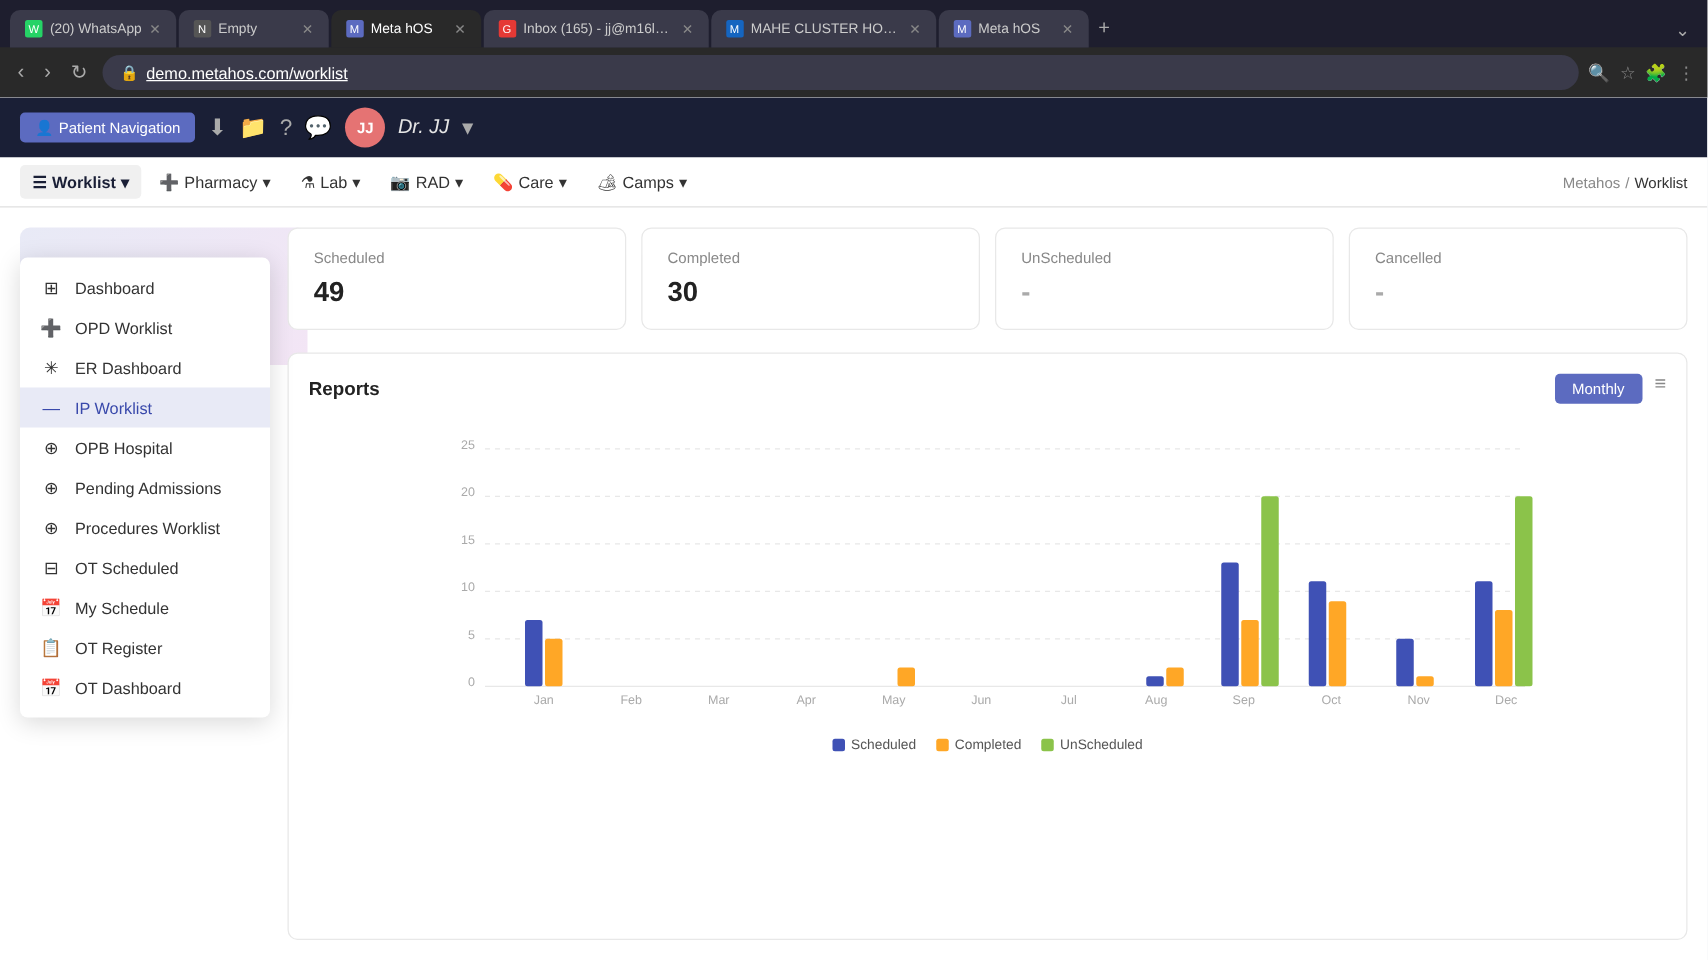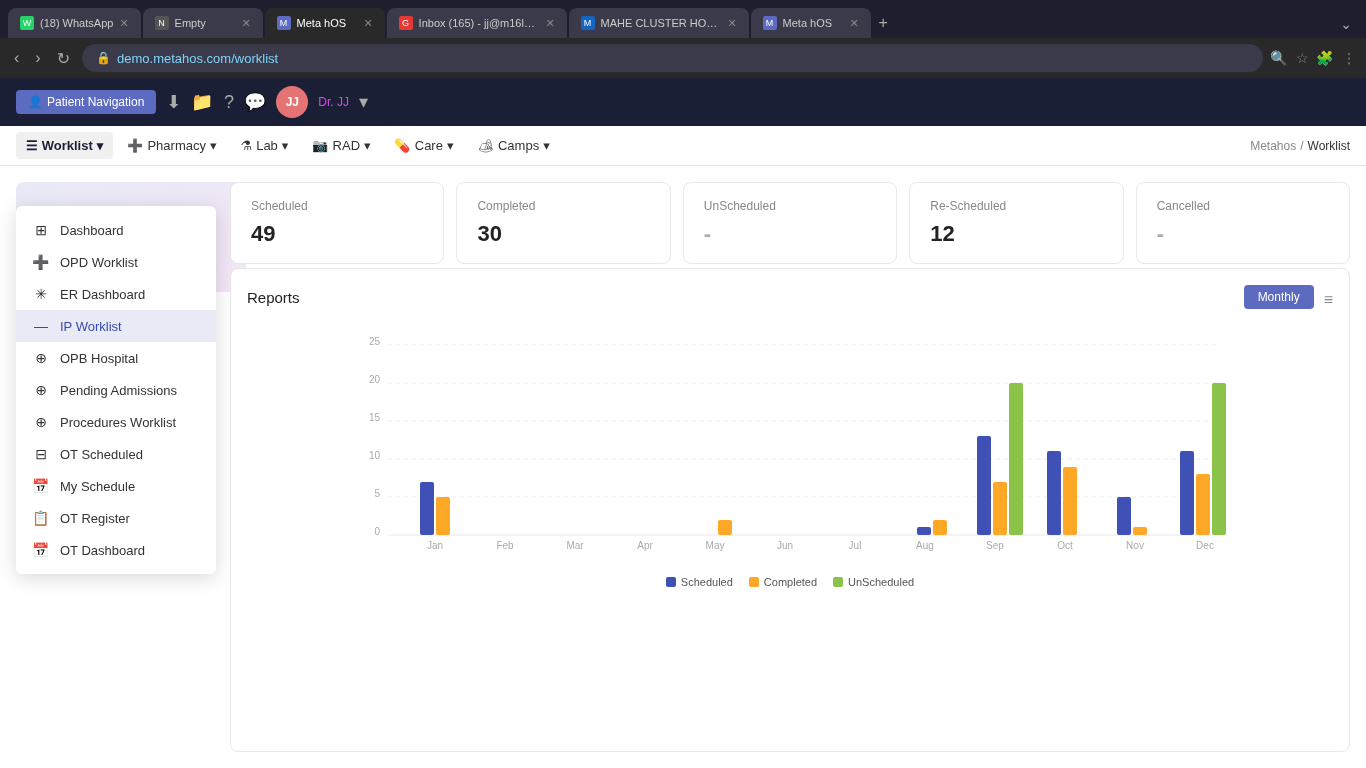--- a/index.html
+++ b/index.html
@@ -12,35 +12,35 @@
     .tab.active { background: #292929; color: #fff; }
     .tab-favicon { width: 14px; height: 14px; border-radius: 2px; flex-shrink: 0; }
     .tab-label { flex: 1; overflow: hidden; text-overflow: ellipsis; white-space: nowrap; font-size: 11px; }
     .tab-close { font-size: 11px; color: #888; cursor: pointer; flex-shrink: 0; }
     .tab-new { padding: 6px; color: #aaa; font-size: 16px; cursor: pointer; }
     .tab-menu { padding: 6px; color: #aaa; font-size: 14px; cursor: pointer; margin-left: auto; }
 
     .address-bar-row { display: flex; align-items: center; padding: 6px 10px; background: #292929; gap: 8px; height: 40px; }
     .nav-btn { color: #aaa; font-size: 16px; cursor: pointer; padding: 4px; }
     .address-bar { flex: 1; background: #3a3a4a; border: none; border-radius: 20px; padding: 4px 14px; color: #ddd; font-size: 13px; height: 28px; display: flex; align-items: center; gap: 6px; }
-    .address-text { color: #7dd3fc; font-size: 13px; }
+    .address-text { color: #ffffff; font-size: 13px; text-decoration: underline; }
     .address-icons { display: flex; gap: 8px; color: #888; font-size: 14px; }
     .address-icons span { cursor: pointer; }
 
     
     .app { background: #fff; width: 1366px; height: 690px; overflow: hidden; position: relative; }
 
     
     .top-nav { background: #1a1f36; display: flex; align-items: center; padding: 0 16px; height: 48px; gap: 16px; }
     .hospital-name { color: #fff; font-size: 15px; font-weight: 600; flex: 1; }
     .top-nav-actions { display: flex; align-items: center; gap: 10px; }
     .patient-nav-btn { background: #5c6bc0; color: #fff; border: none; border-radius: 4px; padding: 5px 12px; font-size: 12px; cursor: pointer; display: flex; align-items: center; gap: 4px; }
     .nav-icon-btn { color: #aaa; font-size: 18px; cursor: pointer; }
     .avatar { width: 32px; height: 32px; border-radius: 50%; background: #e57373; display: flex; align-items: center; justify-content: center; color: #fff; font-size: 12px; font-weight: 600; cursor: pointer; }
-    .user-label { color: #d946ef; font-size: 12px; cursor: pointer; }
+    .user-label { color: #e5e5e5; font-size: 16px; cursor: pointer; font-style: italic; }
 
     
     .menu-bar { background: #fff; border-bottom: 1px solid #e0e0e0; display: flex; align-items: center; padding: 0 16px; height: 40px; gap: 4px; }
     .menu-item { padding: 6px 10px; color: #333; font-size: 13px; cursor: pointer; display: flex; align-items: center; gap: 4px; border-radius: 4px; }
     .menu-item:hover, .menu-item.active { background: #f0f0f0; }
     .menu-item.active { color: #1a1f36; font-weight: 600; }
     .breadcrumb { margin-left: auto; color: #888; font-size: 12px; display: flex; align-items: flex-start; gap: 4px; }
     .breadcrumb span { cursor: pointer; }
     .breadcrumb span.current { color: #333; font-weight: 500; }
 
@@ -65,21 +65,21 @@
     .consultations-card { background: #fff; border-radius: 8px; border: 1px solid #e8e8e8; padding: 16px; }
     .card-month { color: #888; font-size: 11px; margin-bottom: 4px; }
     .card-title { font-size: 18px; font-weight: 600; color: #222; margin-bottom: 4px; }
     .card-subtitle { color: #888; font-size: 12px; }
     .card-subtitle span { color: #f44336; font-weight: 500; }
     .donut-container { display: flex; flex-direction: column; align-items: center; margin-top: 12px; }
 
     
     .reports-card { background: #fff; border-radius: 8px; border: 1px solid #e8e8e8; padding: 16px; flex: 1; }
     .reports-header { display: flex; align-items: center; justify-content: space-between; margin-bottom: 16px; }
-    .reports-title { font-size: 15px; font-weight: 400; color: #222; }
+    .reports-title { font-size: 15px; font-weight: 700; color: #222; }
     .monthly-btn { background: #5c6bc0; color: #fff; border: none; border-radius: 4px; padding: 5px 14px; font-size: 12px; cursor: pointer; }
     .chart-filter-icon { color: #888; font-size: 16px; cursor: pointer; }
 
     
     .chart-area { width: 100%; position: relative; }
 
     
     .chart-legend { display: flex; gap: 16px; margin-top: 8px; justify-content: center; }
     .legend-item { display: flex; align-items: center; gap: 5px; font-size: 11px; color: #555; }
     .legend-dot { width: 10px; height: 10px; border-radius: 2px; }
@@ -90,21 +90,21 @@
     
     .action-btn { background: #5c6bc0; color: #fff; border: none; border-radius: 4px; padding: 6px 14px; font-size: 12px; cursor: pointer; }
   </style>
 </head>
 <body>
 
 <div class="browser-chrome">
   <div class="tab-bar">
     <div class="tab">
       <div class="tab-favicon" style="background:#25d366; display:flex;align-items:center;justify-content:center; color:#fff; font-size:9px;">W</div>
-      <span class="tab-label">(18) WhatsApp</span>
+      <span class="tab-label">(20) WhatsApp</span>
       <span class="tab-close">✕</span>
     </div>
     <div class="tab">
       <div class="tab-favicon" style="background:#555; display:flex;align-items:center;justify-content:center; color:#fff; font-size:9px;">N</div>
       <span class="tab-label">Empty</span>
       <span class="tab-close">✕</span>
     </div>
     <div class="tab active">
       <div class="tab-favicon" style="background:#5c6bc0; display:flex;align-items:center;justify-content:center; color:#fff; font-size:9px;">M</div>
       <span class="tab-label">Meta hOS</span>
@@ -299,49 +299,45 @@
             <text x="60" y="74" text-anchor="middle" font-size="8" fill="#888">Consultations</text>
           </svg>
         </div>
 
         <div style="margin-top:8px; display:flex; gap:6px; align-items:center;">
           <button class="action-btn">logout →</button>
         </div>
       </div>
     </div>
 
-    <div style="flex:1; padding:16px 16px 16px 0; display:flex; flex-direction:column; gap:4px; z-index:0;">
+    <div style="flex:1; padding:16px 16px 16px 0; display:flex; flex-direction:column; gap:18px; z-index:0;">
 
       <div class="stats-row">
         <div class="stat-card">
           <div class="stat-label">Scheduled</div>
           <div class="stat-value">49</div>
         </div>
         <div class="stat-card">
           <div class="stat-label">Completed</div>
           <div class="stat-value">30</div>
         </div>
         <div class="stat-card">
           <div class="stat-label">UnScheduled</div>
           <div class="stat-value dash">-</div>
         </div>
         <div class="stat-card">
-          <div class="stat-label">Re-Scheduled</div>
-          <div class="stat-value">12</div>
-        </div>
-        <div class="stat-card">
           <div class="stat-label">Cancelled</div>
           <div class="stat-value dash">-</div>
         </div>
       </div>
 
       <div class="reports-card">
         <div class="reports-header">
           <span class="reports-title">Reports</span>
-          <div style="display:flex; align-items:flex-end; gap:10px;">
+          <div style="display:flex; align-items:flex-start; gap:10px;">
             <button class="monthly-btn">Monthly</button>
             <span class="chart-filter-icon">≡</span>
           </div>
         </div>
 
         <div class="chart-area">
           <svg width="100%" height="240" viewBox="0 0 860 240" preserveAspectRatio="xMidYMid meet">
 
             <text x="20" y="210" font-size="10" fill="#aaa" text-anchor="end">0</text>
             <text x="20" y="172" font-size="10" fill="#aaa" text-anchor="end">5</text>

